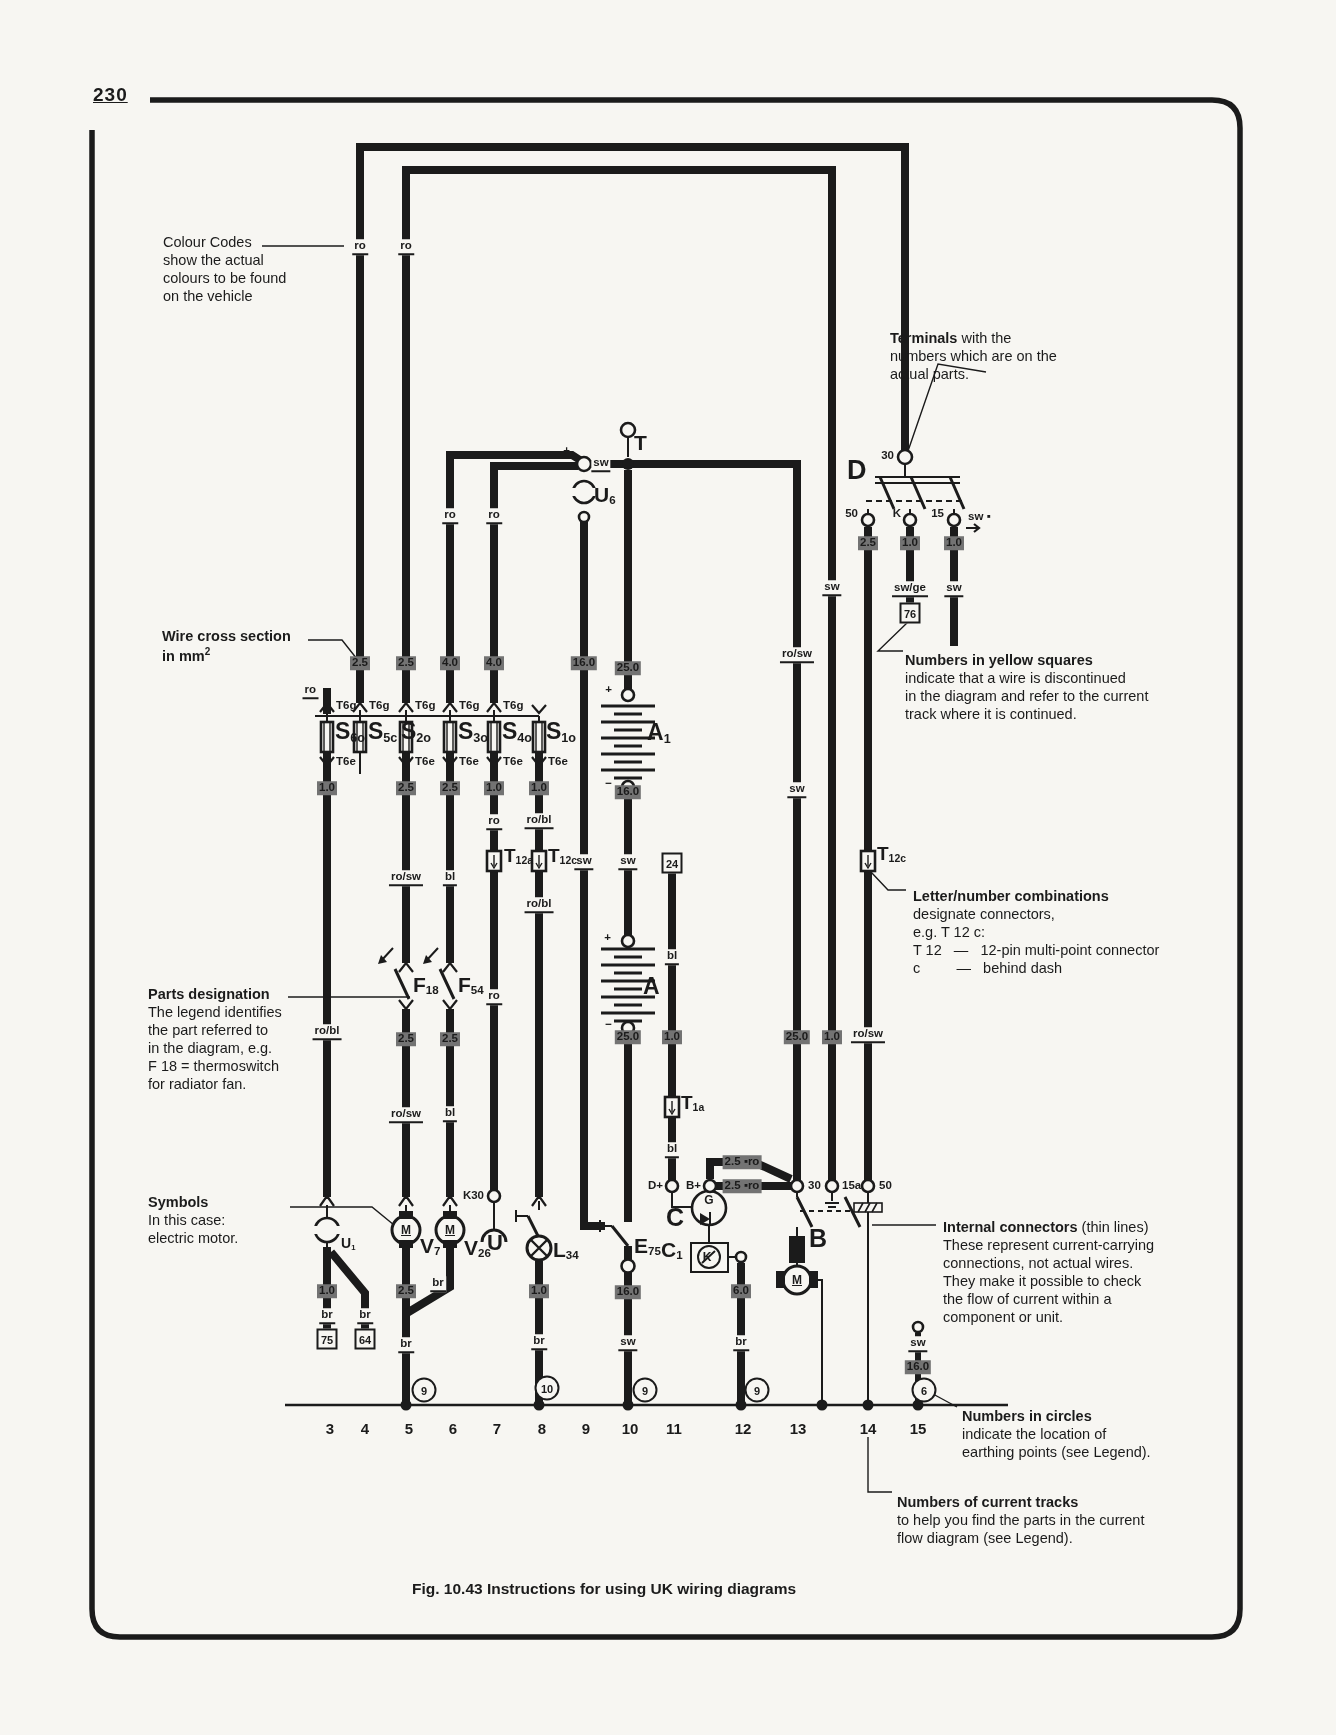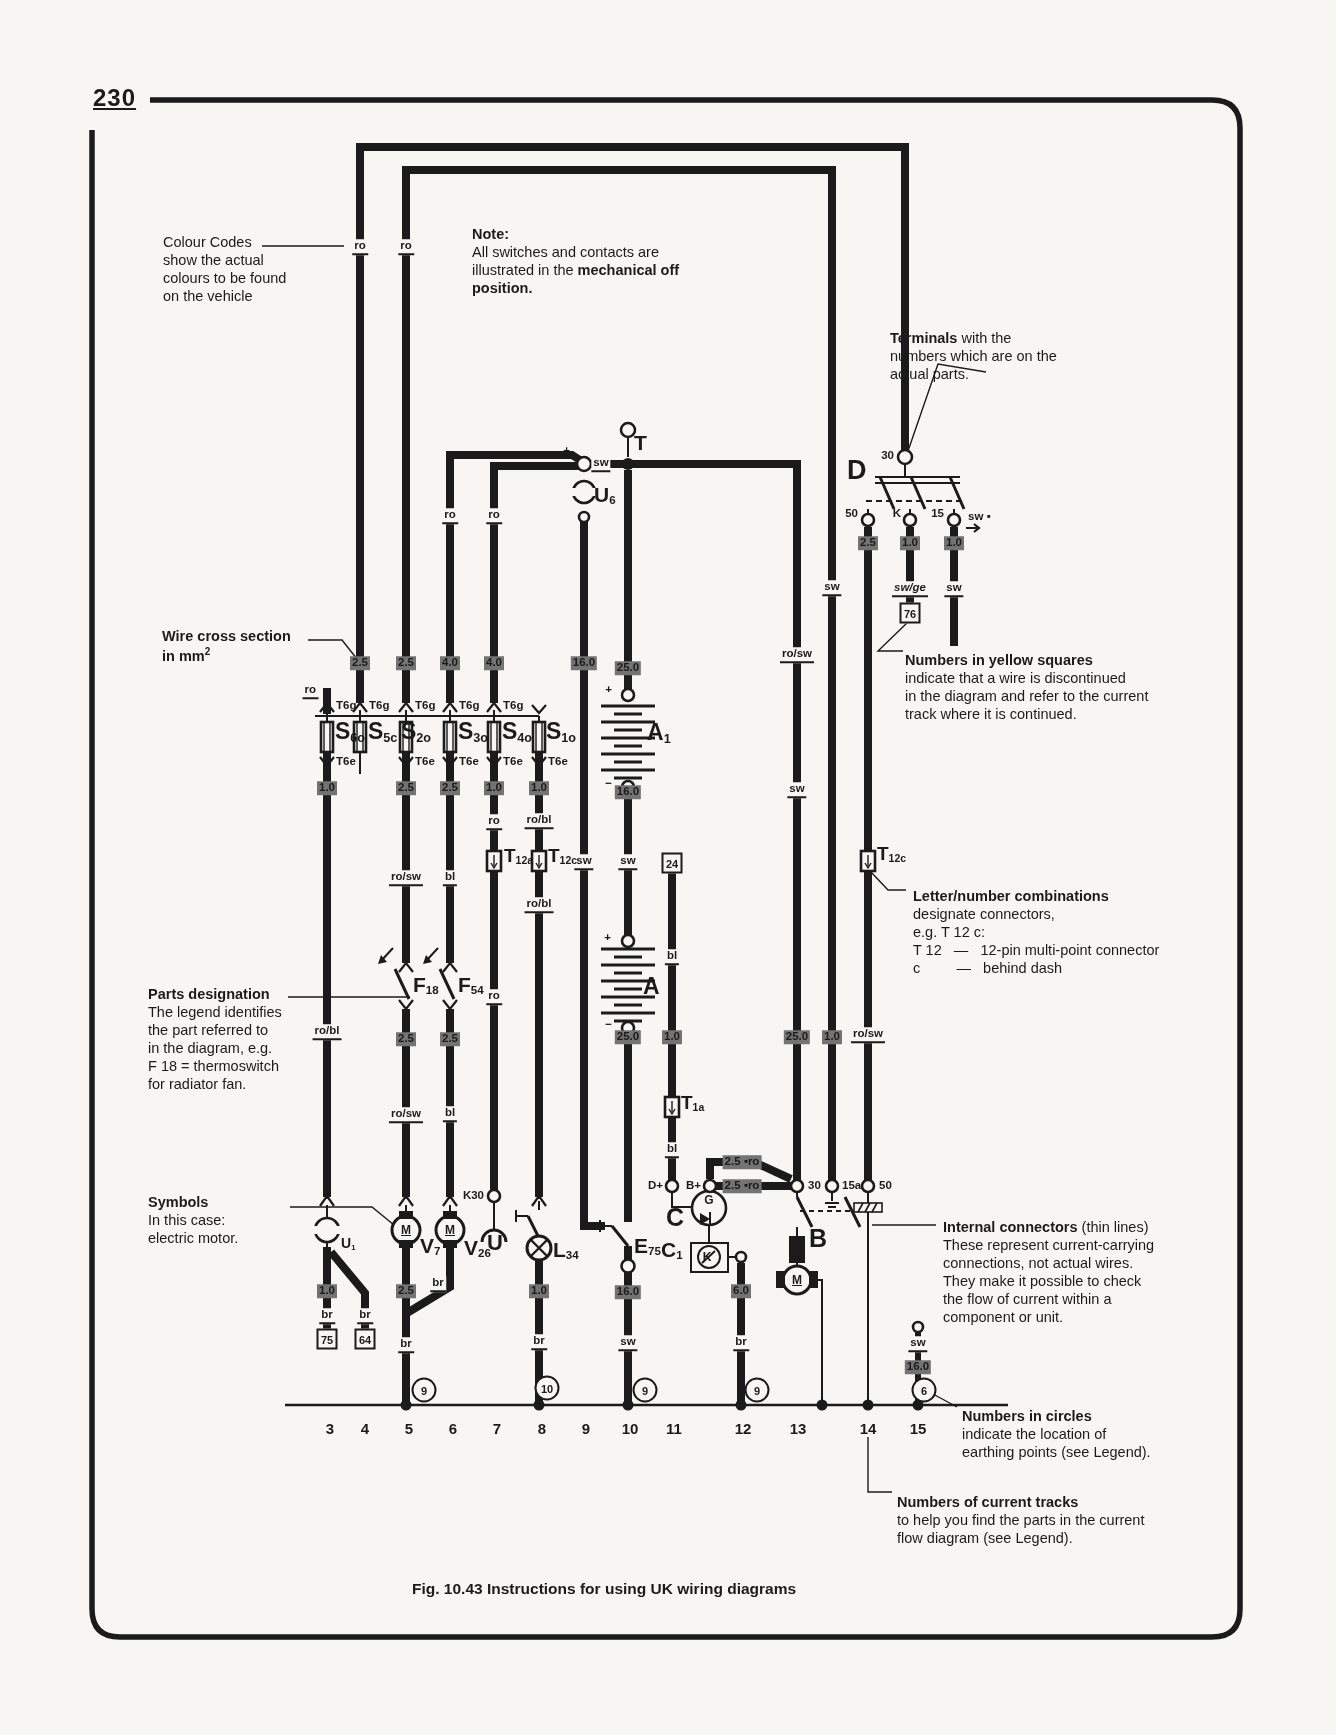--- a/index.html
+++ b/index.html
@@ -1,19 +1,19 @@
 <!DOCTYPE html>
 <html><head>
 <meta charset="utf-8">
 <style>
   html,body{margin:0;padding:0;background:#e8e6e1;}
   .page{position:relative;width:1336px;height:1735px;background:#f7f6f2;
         font-family:"Liberation Sans",sans-serif;color:#1b1b1b;overflow:hidden;}
   .page svg{position:absolute;left:0;top:0;}
-  .pageno{position:absolute;left:93px;top:84px;font-weight:bold;font-size:24px;letter-spacing:1px;text-decoration:underline;}
+  .pageno{position:absolute;left:93px;top:84px;font-weight:bold;font-size:19px;letter-spacing:1px;text-decoration:underline;}
   .co{position:absolute;font-size:14.5px;line-height:1.24;white-space:pre-wrap;}
   .co b{font-weight:bold;}
   .co sup{font-weight:bold;font-size:10px;}
   .caption{position:absolute;font-weight:bold;font-size:15.5px;white-space:nowrap;}
   .wlb{position:absolute;font-weight:bold;font-size:11.5px;line-height:1;padding:1px 2px;white-space:nowrap;}
   .k-s{background:#737373;}
   .k-c{background:#f7f6f2;border-bottom:2px solid #1b1b1b;}
   .k-t{background:transparent;}
   .k-m{background:transparent;text-decoration:underline;font-size:12px;}
   .k-g{background:transparent;font-size:12px;}
@@ -226,24 +226,20 @@
       </g>
     </g>
   </svg>
 
   <div class="pageno">230</div>
 
   <div class="co" style="left:163px;top:234px"><span>Colour Codes</span><span>
 show the actual
 colours to be found
 on the vehicle</span></div>
-  <div class="co" style="left:472px;top:226px"><b>Note:</b><span>
-All switches and contacts are
-illustrated in the </span><b>mechanical off
-position.</b></div>
   <div class="co" style="left:890px;top:330px"><b>Terminals</b><span> with the
 numbers which are on the
 actual parts.</span></div>
   <div class="co" style="left:162px;top:628px"><b>Wire cross section
 in mm</b><sup>2</sup></div>
   <div class="co" style="left:905px;top:652px"><b>Numbers in yellow squares</b><span>
 indicate that a wire is discontinued
 in the diagram and refer to the current
 track where it is continued.</span></div>
   <div class="co" style="left:913px;top:888px"><b>Letter/number combinations</b><span>
@@ -319,21 +315,21 @@
       <span class="wlb k-c" style="left: 672px; top: 1150px; transform: translate(-50%, -50%);">bl</span>
       <span class="wlb k-t" style="left: 896px; top: 456px; transform: translate(-100%, -50%);">30</span>
       <span class="wlb k-t" style="left: 860px; top: 514px; transform: translate(-100%, -50%);">50</span>
       <span class="wlb k-t" style="left: 903px; top: 514px; transform: translate(-100%, -50%);">K</span>
       <span class="wlb k-t" style="left: 946px; top: 514px; transform: translate(-100%, -50%);">15</span>
       <span class="wlb k-t" style="left: 966px; top: 517px; transform: translate(0px, -50%);">sw ▪</span>
       <span class="wlb k-s" style="left: 868px; top: 543px; transform: translate(-50%, -50%);">2.5</span>
       <span class="wlb k-s" style="left: 910px; top: 543px; transform: translate(-50%, -50%);">1.0</span>
       <span class="wlb k-s" style="left: 954px; top: 543px; transform: translate(-50%, -50%);">1.0</span>
       <span class="wlb k-c" style="left: 832px; top: 588px; transform: translate(-50%, -50%);">sw</span>
-      <span class="wlb k-c" style="left: 910px; top: 589px; transform: translate(-50%, -50%); font-style: italic;">sw/ge</span>
+      <span class="wlb k-c" style="left: 910px; top: 589px; transform: translate(-50%, -50%);">sw/ge</span>
       <span class="wlb k-c" style="left: 954px; top: 589px; transform: translate(-50%, -50%);">sw</span>
       <span class="wlb k-c" style="left: 797px; top: 655px; transform: translate(-50%, -50%);">ro/sw</span>
       <span class="wlb k-c" style="left: 797px; top: 790px; transform: translate(-50%, -50%);">sw</span>
       <span class="wlb k-s" style="left: 797px; top: 1037px; transform: translate(-50%, -50%);">25.0</span>
       <span class="wlb k-s" style="left: 832px; top: 1037px; transform: translate(-50%, -50%);">1.0</span>
       <span class="wlb k-c" style="left: 868px; top: 1035px; transform: translate(-50%, -50%);">ro/sw</span>
       <span class="wlb k-c" style="left: 406px; top: 878px; transform: translate(-50%, -50%);">ro/sw</span>
       <span class="wlb k-c" style="left: 450px; top: 878px; transform: translate(-50%, -50%);">bl</span>
       <span class="wlb k-s" style="left: 406px; top: 1039px; transform: translate(-50%, -50%);">2.5</span>
       <span class="wlb k-s" style="left: 450px; top: 1039px; transform: translate(-50%, -50%);">2.5</span>

